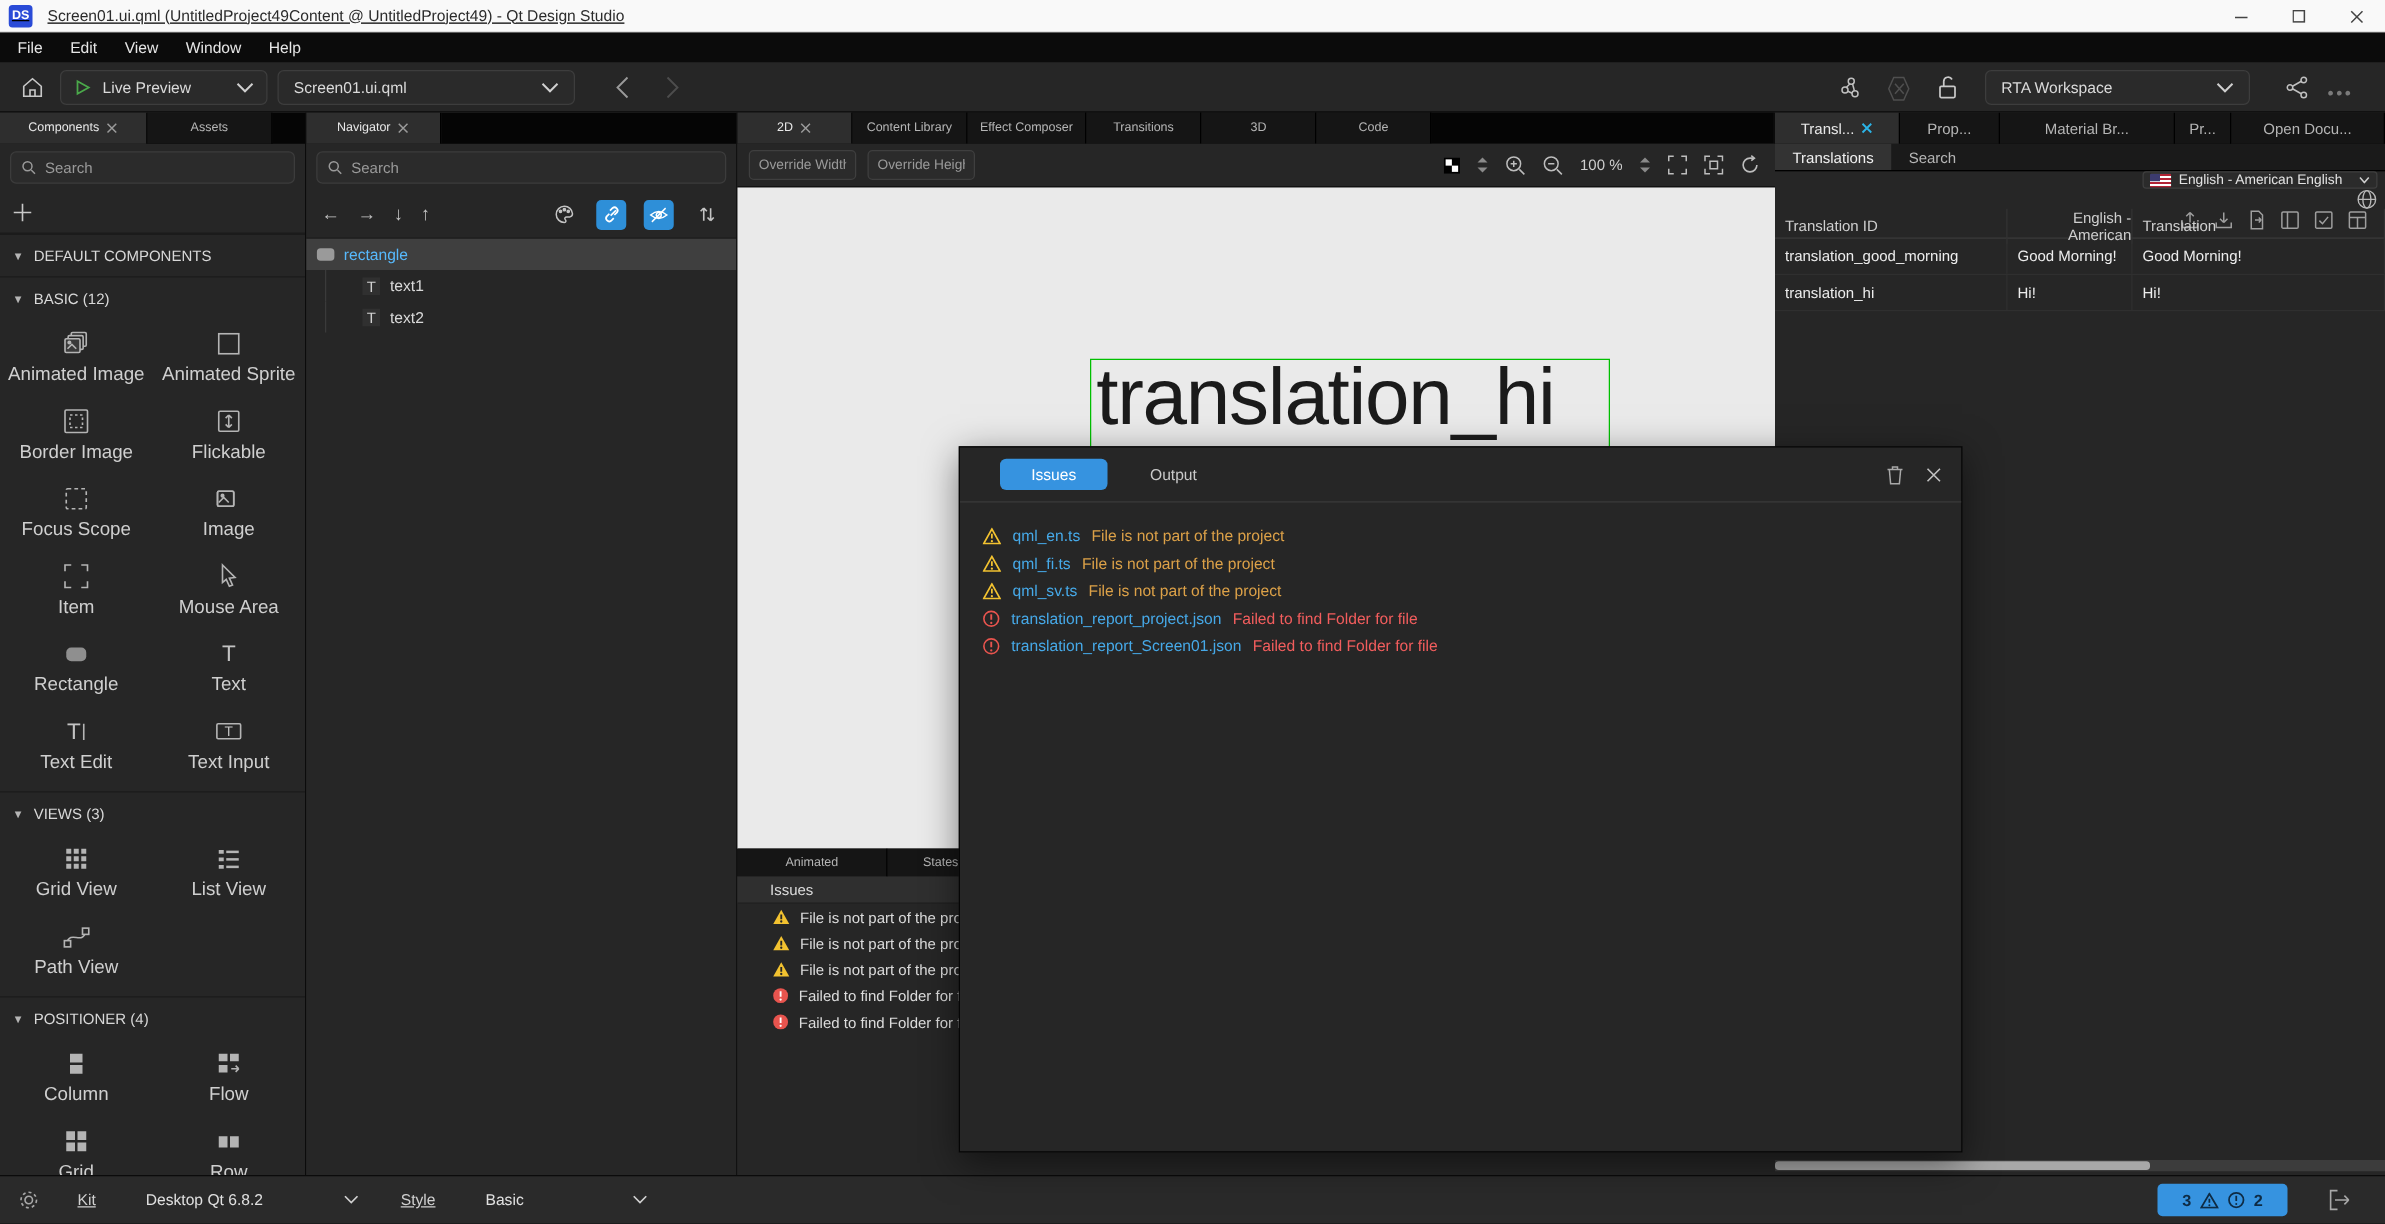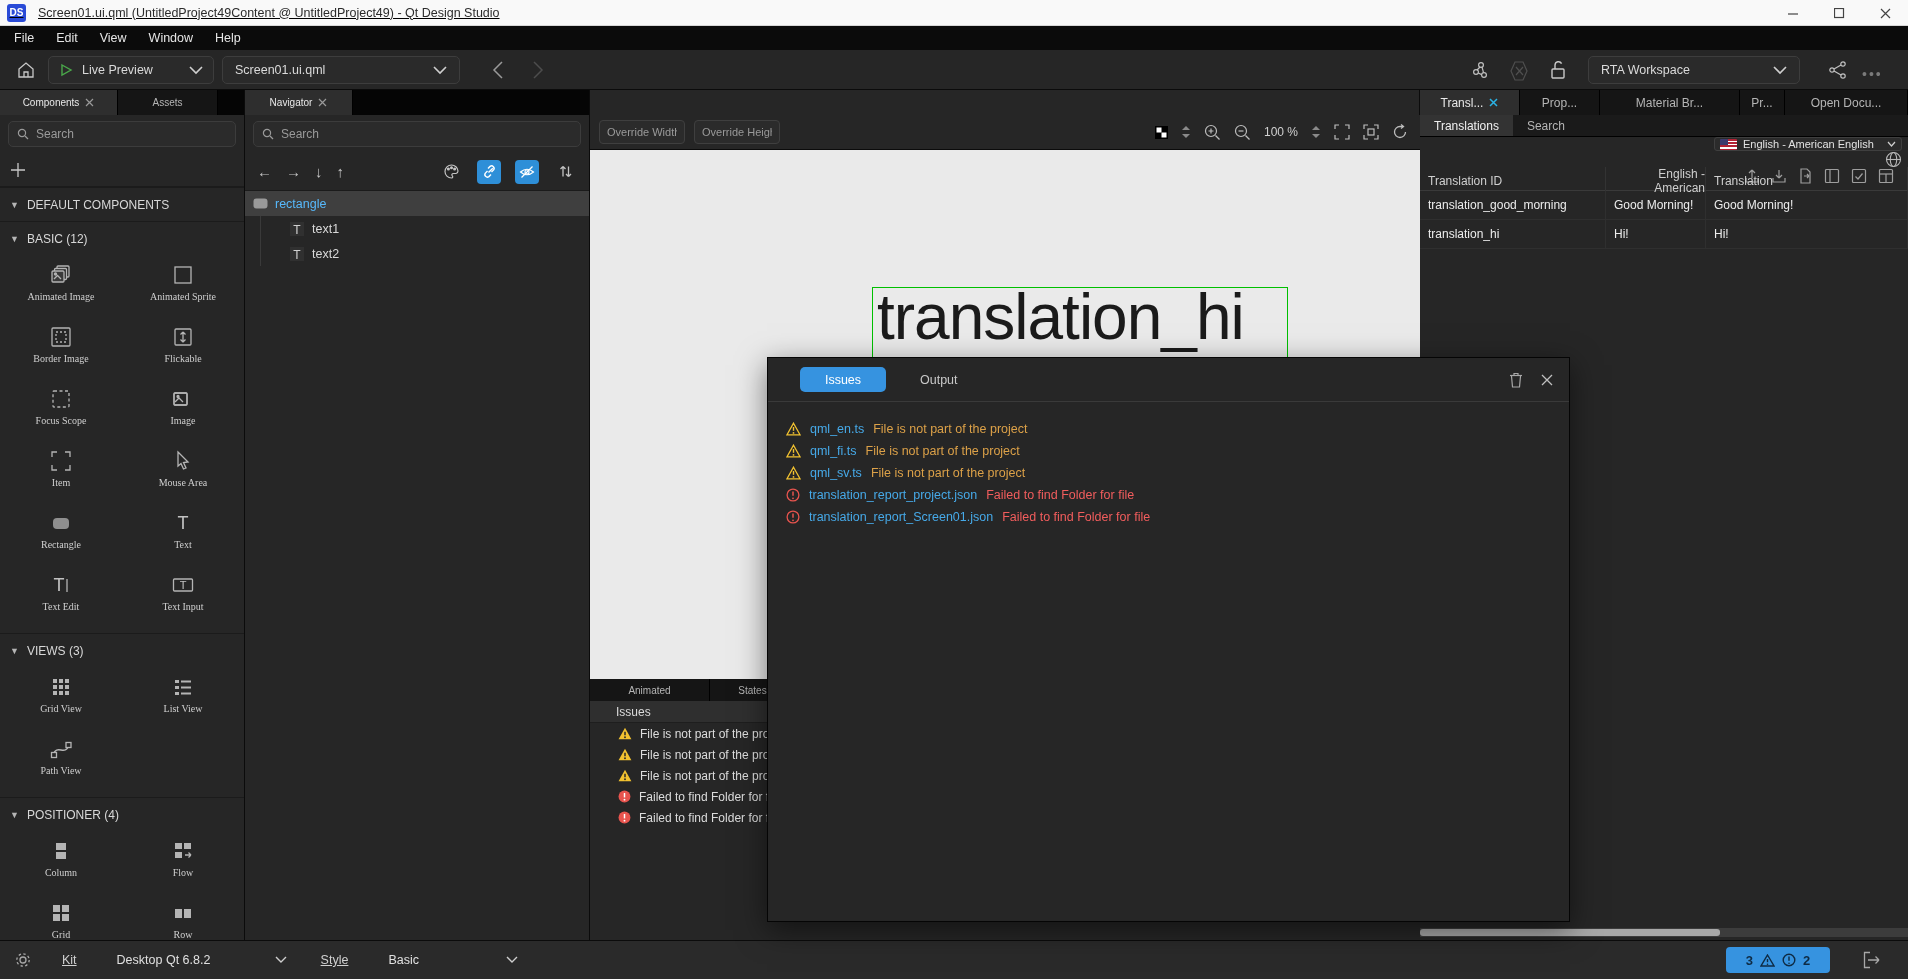--- a/index.html
+++ b/index.html
@@ -41,21 +41,21 @@
   .left-panel{left:0;top:90px;width:245px;height:850px;background:#262626;border-right:1px solid #0b0b0b;overflow:hidden;}
   .search-row{padding:6px 8px;}
   .search-box{display:flex;align-items:center;gap:7px;height:26px;background:#2b2b2b;border:1px solid #3c3c3c;border-radius:5px;padding:0 8px;}
   .search-box input{flex:1;background:transparent;border:0;color:#ddd;font-size:12px;width:50px;}
   .search-box input::placeholder{color:#9a9a9a;}
   .plus-row{height:34px;display:flex;align-items:center;padding-left:10px;border-bottom:1px solid #1b1b1b;}
   .sec-head{display:flex;align-items:center;gap:8px;height:34px;padding-left:10px;color:#d8d8d8;font-size:12px;border-top:1px solid #1b1b1b;}
   .sec-head .tri{color:#b5b5b5;font-size:9px;}
   .comp-grid{display:grid;grid-template-columns:1fr 1fr;row-gap:4px;padding:2px 0 8px 0;}
   .comp-cell{display:flex;flex-direction:column;align-items:center;gap:4px;padding-top:6px;height:58px;}
-  .comp-cell .lbl{font-size:10px;color:#cfcfcf;font-family:Liberation Serif, serif;}
+  .comp-cell .lbl{font-size:15px;color:#cfcfcf;}
 
   
   .nav-panel{left:245px;top:90px;width:345px;height:850px;background:#262626;border-right:1px solid #0b0b0b;overflow:hidden;}
   .nav-icons{height:38px;display:flex;align-items:center;gap:14px;padding:0 12px;border-bottom:1px solid #1b1b1b;}
   .nav-arrow{color:#c4c4c4;font-size:15px;}
   .ico-btn{width:24px;height:24px;border-radius:4px;display:flex;align-items:center;justify-content:center;}
   .ico-btn.on{background:#2e8fd8;}
   .tree-row{height:25px;display:flex;align-items:center;gap:7px;font-size:12.5px;color:#d9d9d9;padding-left:8px;}
   .tree-row.selected{background:#3f3f3f;color:#57b9fc;}
   .tree-row .indent{width:22px;height:100%;border-left:1px solid #3a3a3a;margin-left:7px;}
@@ -547,20 +547,43 @@
               <rect x="1" y="1" width="14" height="14" fill="#303030"></rect>
               <text x="8" y="12.5" text-anchor="middle" font-family="Liberation Serif, serif" font-size="12" fill="#d0d0d0">T</text>
             </svg>
           </span>
           <span>text2</span>
         </div>
       </div>
   </div>
 
   <div class="abs center">
+    <div class="tabbar" id="center-tabs">
+        <div class="dtab active" style="width: 92px; min-width: 92px;">
+          <span>2D</span>
+          <svg width="9" height="9" viewBox="0 0 9 9">
+            <path d="M1 1 L8 8 M8 1 L1 8" stroke="#9a9a9a" stroke-width="1.2"></path>
+          </svg>
+        </div>
+        <div class="dtab" style="width: auto; min-width: 92px;">
+          <span>Content Library</span>
+        </div>
+        <div class="dtab" style="width: auto; min-width: 92px;">
+          <span>Effect Composer</span>
+        </div>
+        <div class="dtab" style="width: auto; min-width: 92px;">
+          <span>Transitions</span>
+        </div>
+        <div class="dtab" style="width: 92px; min-width: 92px;">
+          <span>3D</span>
+        </div>
+        <div class="dtab" style="width: auto; min-width: 92px;">
+          <span>Code</span>
+        </div>
+      </div>
     <div class="canvas-toolbar">
       <input class="ovr-field" type="text" placeholder="Override Width" style="">
       <input class="ovr-field" type="text" placeholder="Override Height" style="">
       <div class="ct-icons">
         <span>
             <svg width="13" height="13">
               <rect width="13" height="13" fill="#000"></rect>
               <rect x="1.5" y="1.5" width="5" height="5" fill="#fff"></rect>
               <rect x="6.5" y="6.5" width="5" height="5" fill="#fff"></rect>
             </svg>

